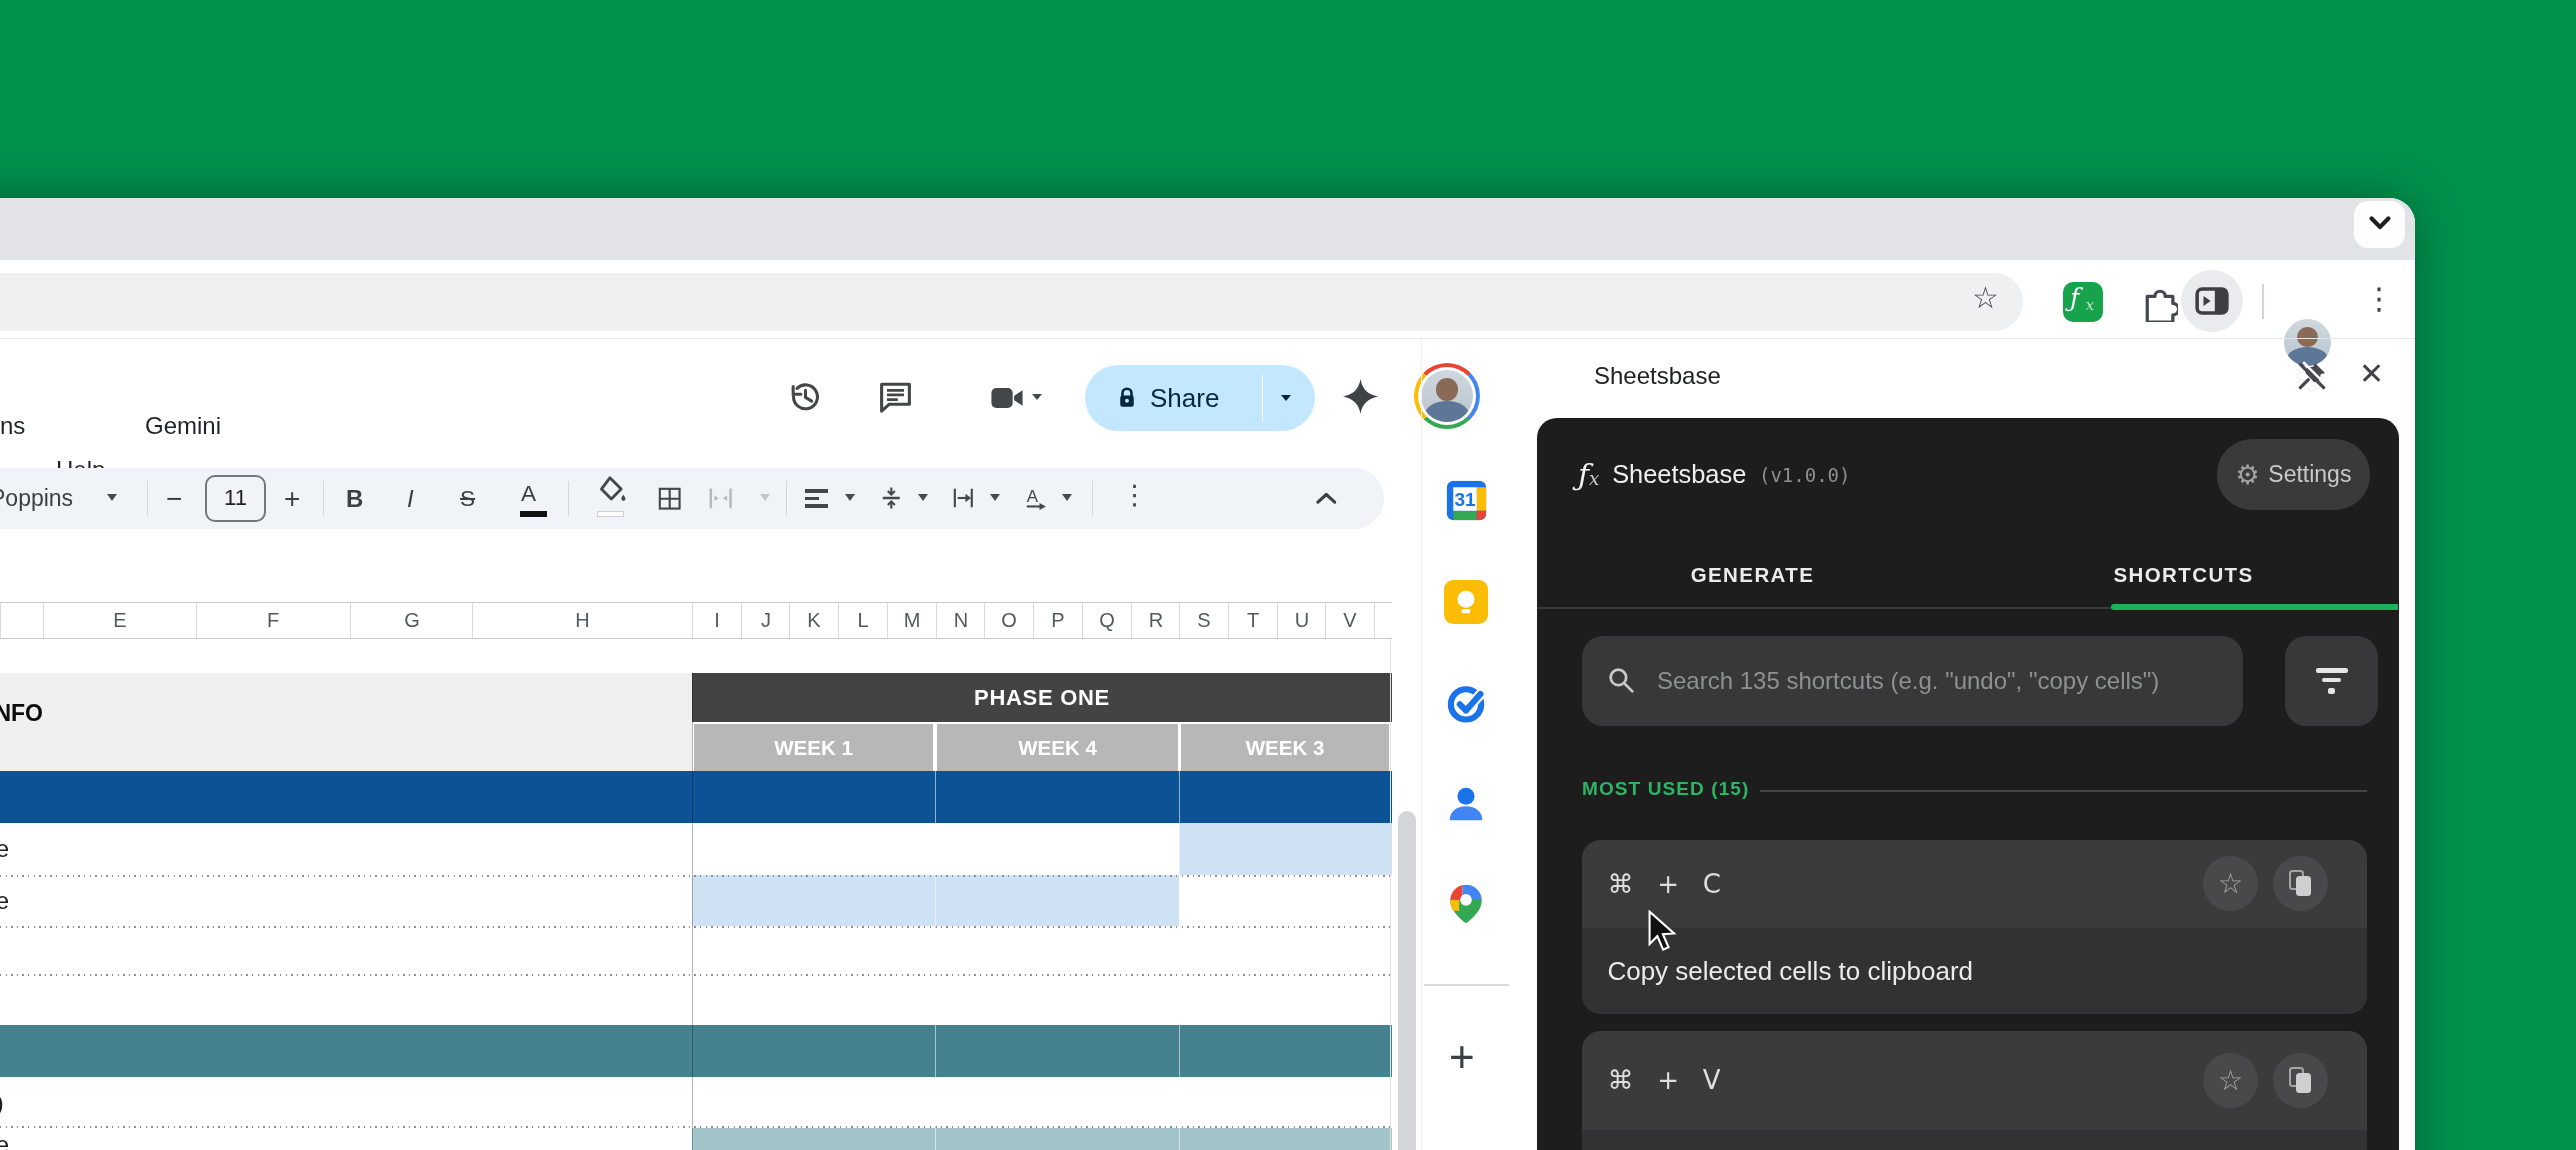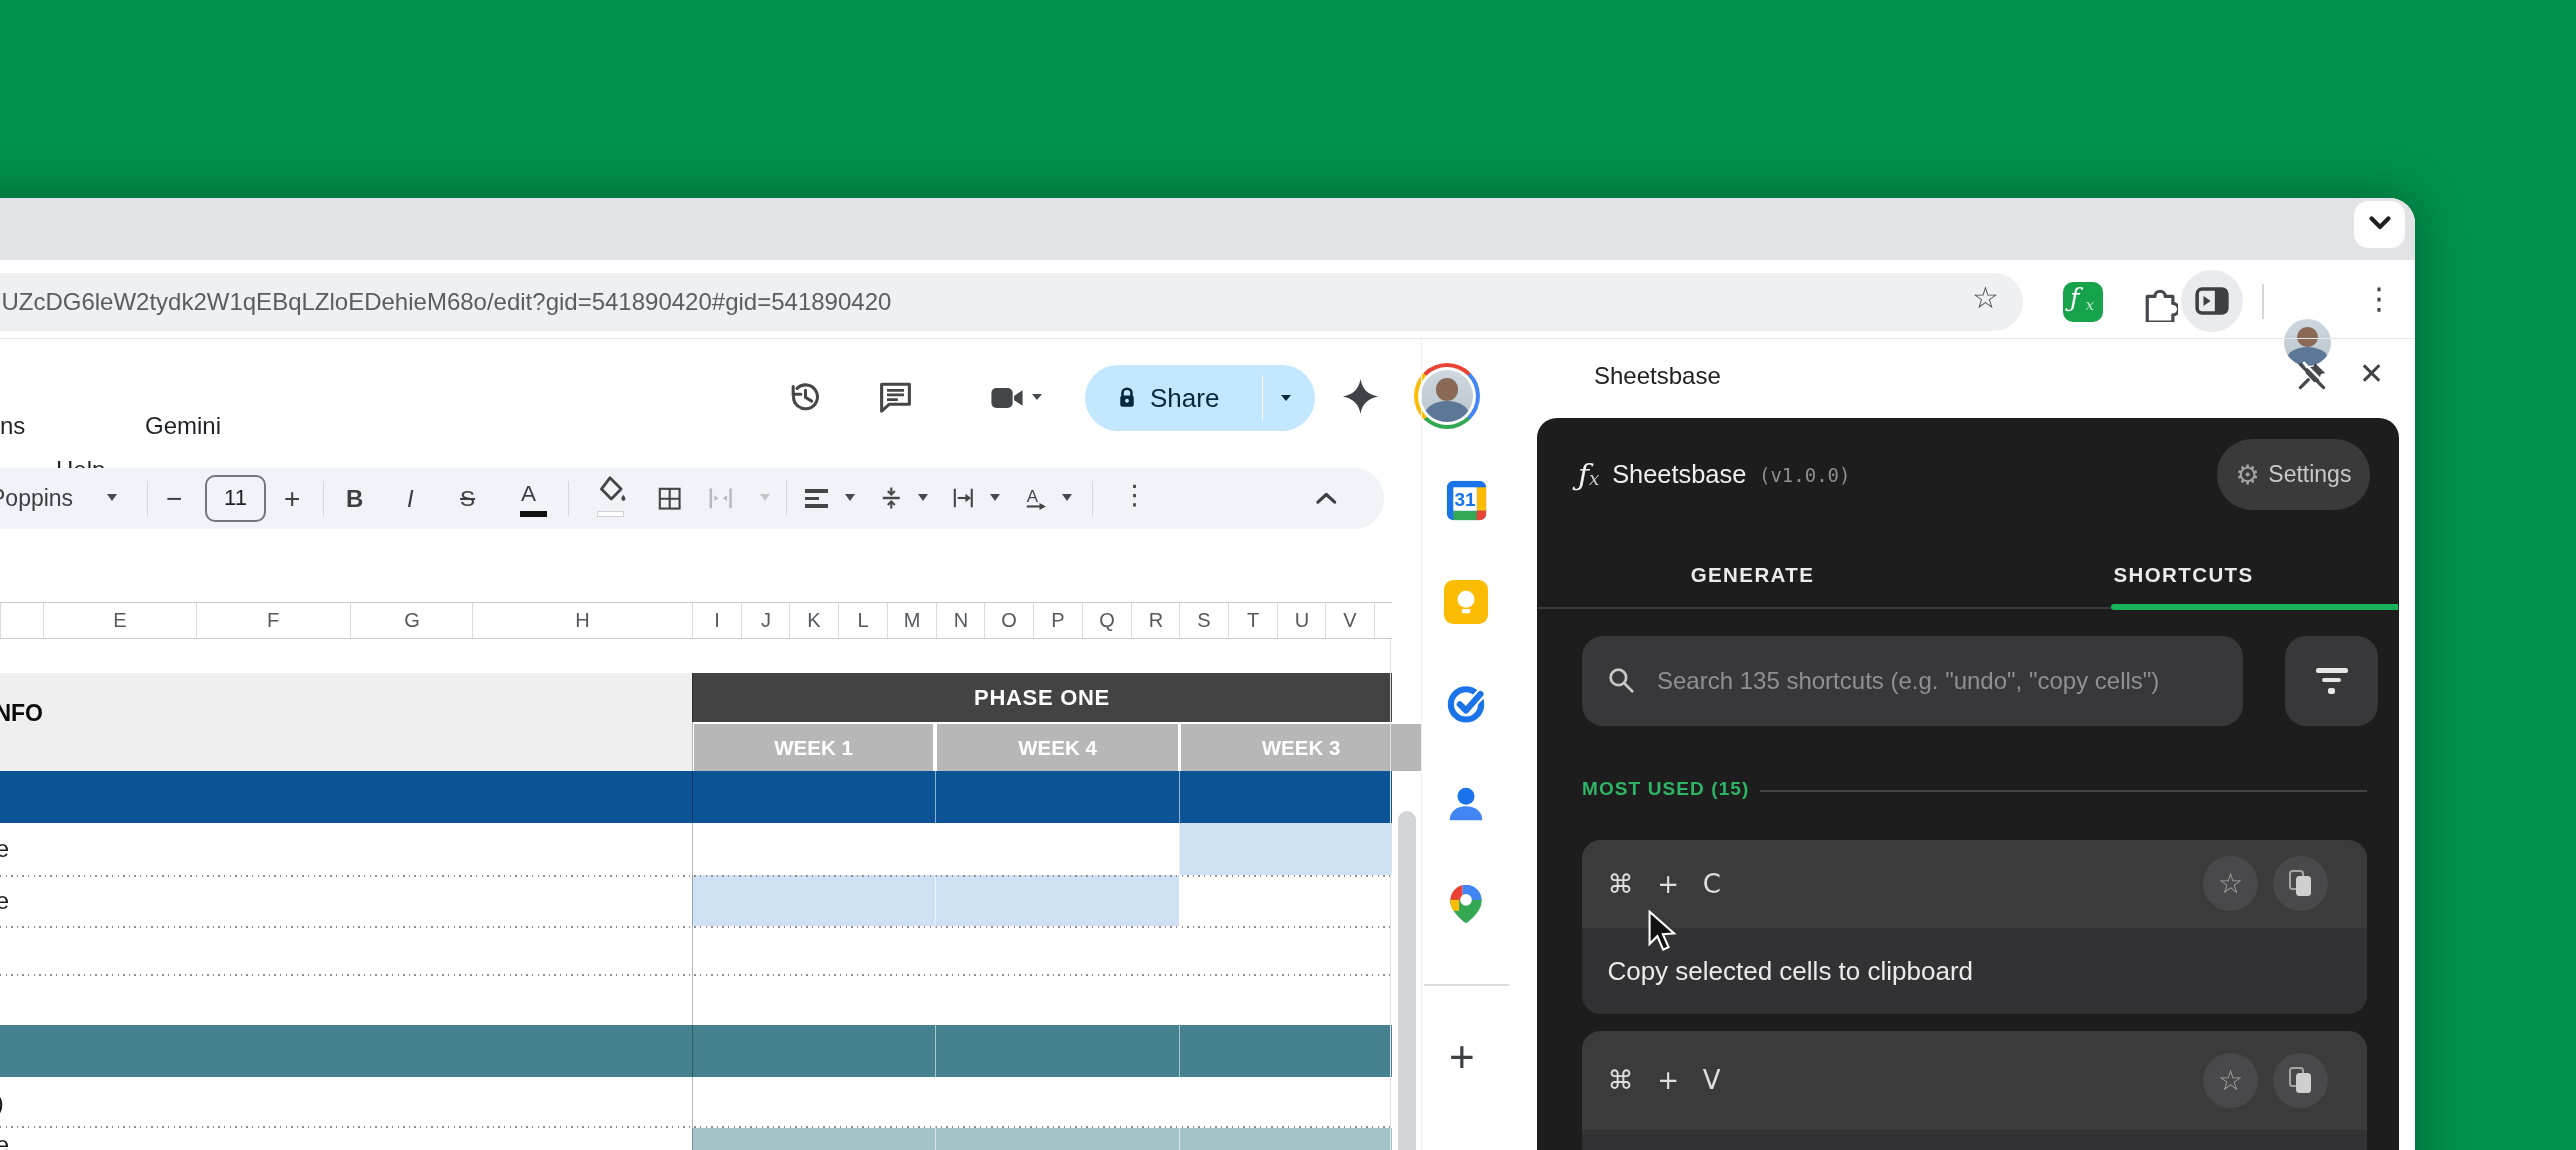--- a/index.html
+++ b/index.html
@@ -69,21 +69,20 @@
 
   <div class="abs bwindow"></div>
   <div class="abs tabstrip"></div>
   <div class="abs chevbtn">
     <svg width="28" height="18.4" viewBox="0 0 40 26">
       <path d="M8 5l12 12L32 5" fill="none" stroke="#1f1f1f" stroke-width="6" stroke-linecap="round" stroke-linejoin="round"></path>
     </svg>
   </div>
 
   <div class="abs omnibox"></div>
-  <div class="abs urltext">UZcDG6leW2tydk2W1qEBqLZloEDehieM68o/edit?gid=541890420#gid=541890420</div>
   <div class="abs star">☆</div>
   <div class="abs extfx" style="left:2063px;top:282px;">
     <span class="fxg abs" style="left:7px;top:1.4px;font-size:25.4px;">ƒ</span>
     <span class="fxg abs" style="left:22.6px;top:14px;font-size:15.5px;color:#b9e7c8;">x</span>
   </div>
   <svg class="abs" style="left:2137px;top:281px;" width="41" height="41" viewBox="0 0 64 64">
     <path d="M16 24h12a8 8 0 1 1 16 0h12v11a8 8 0 1 1 0 18v11H16z" fill="none" stroke="#45494d" stroke-width="5" stroke-linejoin="round"></path>
   </svg>
   <div class="abs sidepanelbtn">
     <svg width="34" height="30" viewBox="0 0 48 42">
@@ -235,21 +234,21 @@
       <div class="colcell" style="left: 1277px; width: 49px;">U</div>
       <div class="colcell" style="left: 1325px; width: 49px;">V</div>
       <div class="colcell" style="left: 1374px; width: 17.7px;"></div>
     </div>
 
   <div class="abs" style="left:0;top:673px;width:692px;height:98px;background:#efefef;"></div>
   <div class="abs" style="left:-5.6px;top:700px;font-size:23px;font-weight:bold;color:#0b0b0b;">NFO</div>
   <div class="abs" style="left:692px;top:673px;width:700px;height:49px;background:#434343;text-align:center;line-height:49px;color:#fff;font-size:22px;font-weight:bold;letter-spacing:0.7px;">PHASE ONE</div>
   <div class="abs" style="left:694px;top:724px;width:239px;height:47px;background:#b7b7b7;text-align:center;line-height:47px;color:#fff;font-size:20.5px;font-weight:bold;">WEEK 1</div>
   <div class="abs" style="left:937px;top:724px;width:241px;height:47px;background:#b7b7b7;text-align:center;line-height:47px;color:#fff;font-size:20.5px;font-weight:bold;">WEEK 4</div>
-  <div class="abs" style="left:1181px;top:724px;width:240px;height:47px;background:#b7b7b7;text-align:center;line-height:47px;color:#fff;font-size:20.5px;font-weight:bold;">WEEK 3</div>
+  <div class="abs" style="left:1181px;top:724px;width:208px;height:47px;background:#b7b7b7;text-align:center;line-height:47px;color:#fff;font-size:20.5px;font-weight:bold;">WEEK 3</div>
   <div class="abs" style="left:0;top:771px;width:1392px;height:52px;background:#0b5394;"></div>
   <div class="abs" style="left:1179px;top:823px;width:213px;height:52px;background:#cfe2f3;"></div>
   <div class="abs" style="left:692px;top:875px;width:487px;height:51px;background:#cfe2f3;"></div>
   <div class="abs" style="left:0;top:1025px;width:1392px;height:52px;background:#45818e;"></div>
   <div class="abs" style="left:692px;top:1128px;width:700px;height:22.6px;background:#a2c4c9;"></div>
   <div class="abs dotline" style="left:0;top:875px;width:1392px;"></div>
   <div class="abs dotline" style="left:0;top:926px;width:1392px;"></div>
   <div class="abs dotline" style="left:0;top:974px;width:1392px;"></div>
   <div class="abs dotline" style="left:0;top:1126px;width:1392px;"></div>
   <div class="abs" style="left:692px;top:673px;width:1.4px;height:477px;background:rgba(0,0,0,.28);"></div>

